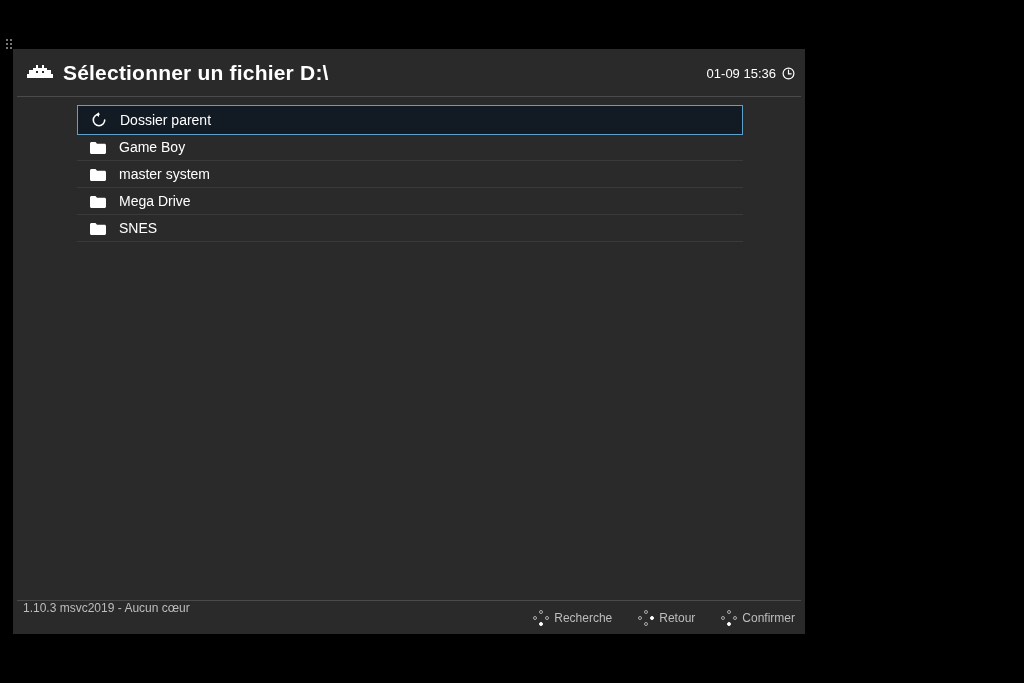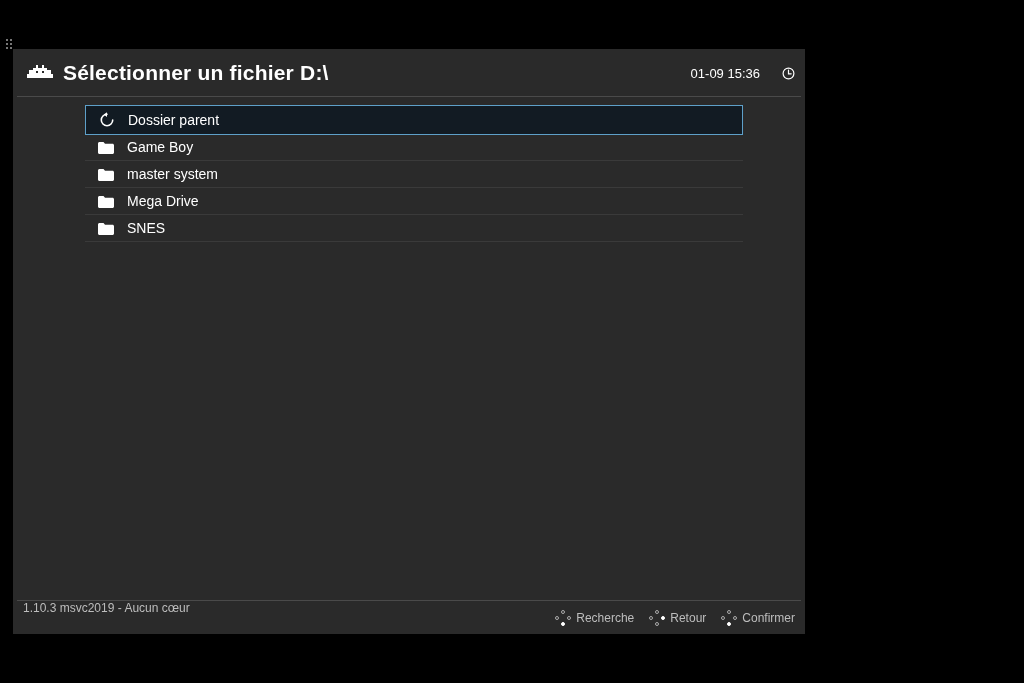--- a/index.html
+++ b/index.html
@@ -37,29 +37,29 @@
     display:flex;align-items:center;
     padding:0 10px 0 14px;
     box-sizing:border-box;
   }
   .hdr-title{
     font-size:21px;font-weight:600;letter-spacing:.2px;
     margin-left:10px;white-space:nowrap;
   }
   .hdr-time{
     margin-left:auto;font-size:13px;color:var(--text);
-    display:flex;align-items:center;gap:22px;text-align:center;
+    display:flex;align-items:center;gap:6px;text-align:center;
   }
   .hdr-rule{
     position:absolute;left:4px;right:4px;bottom:0;height:1px;
     background:var(--divider);
   }
   
   .list{
-    position:absolute;left:72px;right:62px;top:56px;text-align:center;
+    position:absolute;left:64px;right:62px;top:56px;text-align:center;
   }
   .row{
     display:flex;align-items:center;
     height:27px;
     padding:0 12px;
     font-size:14px;
     color:var(--text);
     border-bottom:1px solid var(--row-divider);
     box-sizing:border-box;
     cursor:pointer;
@@ -76,21 +76,21 @@
   
   .ftr{
     position:absolute;left:4px;right:4px;bottom:0;height:34px;
     border-top:1px solid var(--divider);
     display:flex;
     padding:0 6px;
     box-sizing:border-box;
     font-size:12px;color:var(--text-dim);
   }
   .ftr-actions{
-    margin-left:auto;display:flex;align-items:center;gap:16px;
+    margin-left:auto;display:flex;align-items:center;gap:27px;
     color:var(--text-dim);font-size:12px;
   }
   .ftr-act{display:flex;align-items:center;gap:6px;}
   .pad{
     width:14px;height:14px;position:relative;
   }
   .pad::before,.pad::after{content:"";position:absolute;background:transparent;}
   .pad .d{position:absolute;width:4px;height:4px;border:1px solid #aaa;border-radius:50%;box-sizing:border-box;}
   .pad .d.u{left:5px;top:-1px;}
   .pad .d.d2{left:5px;bottom:-1px;}

